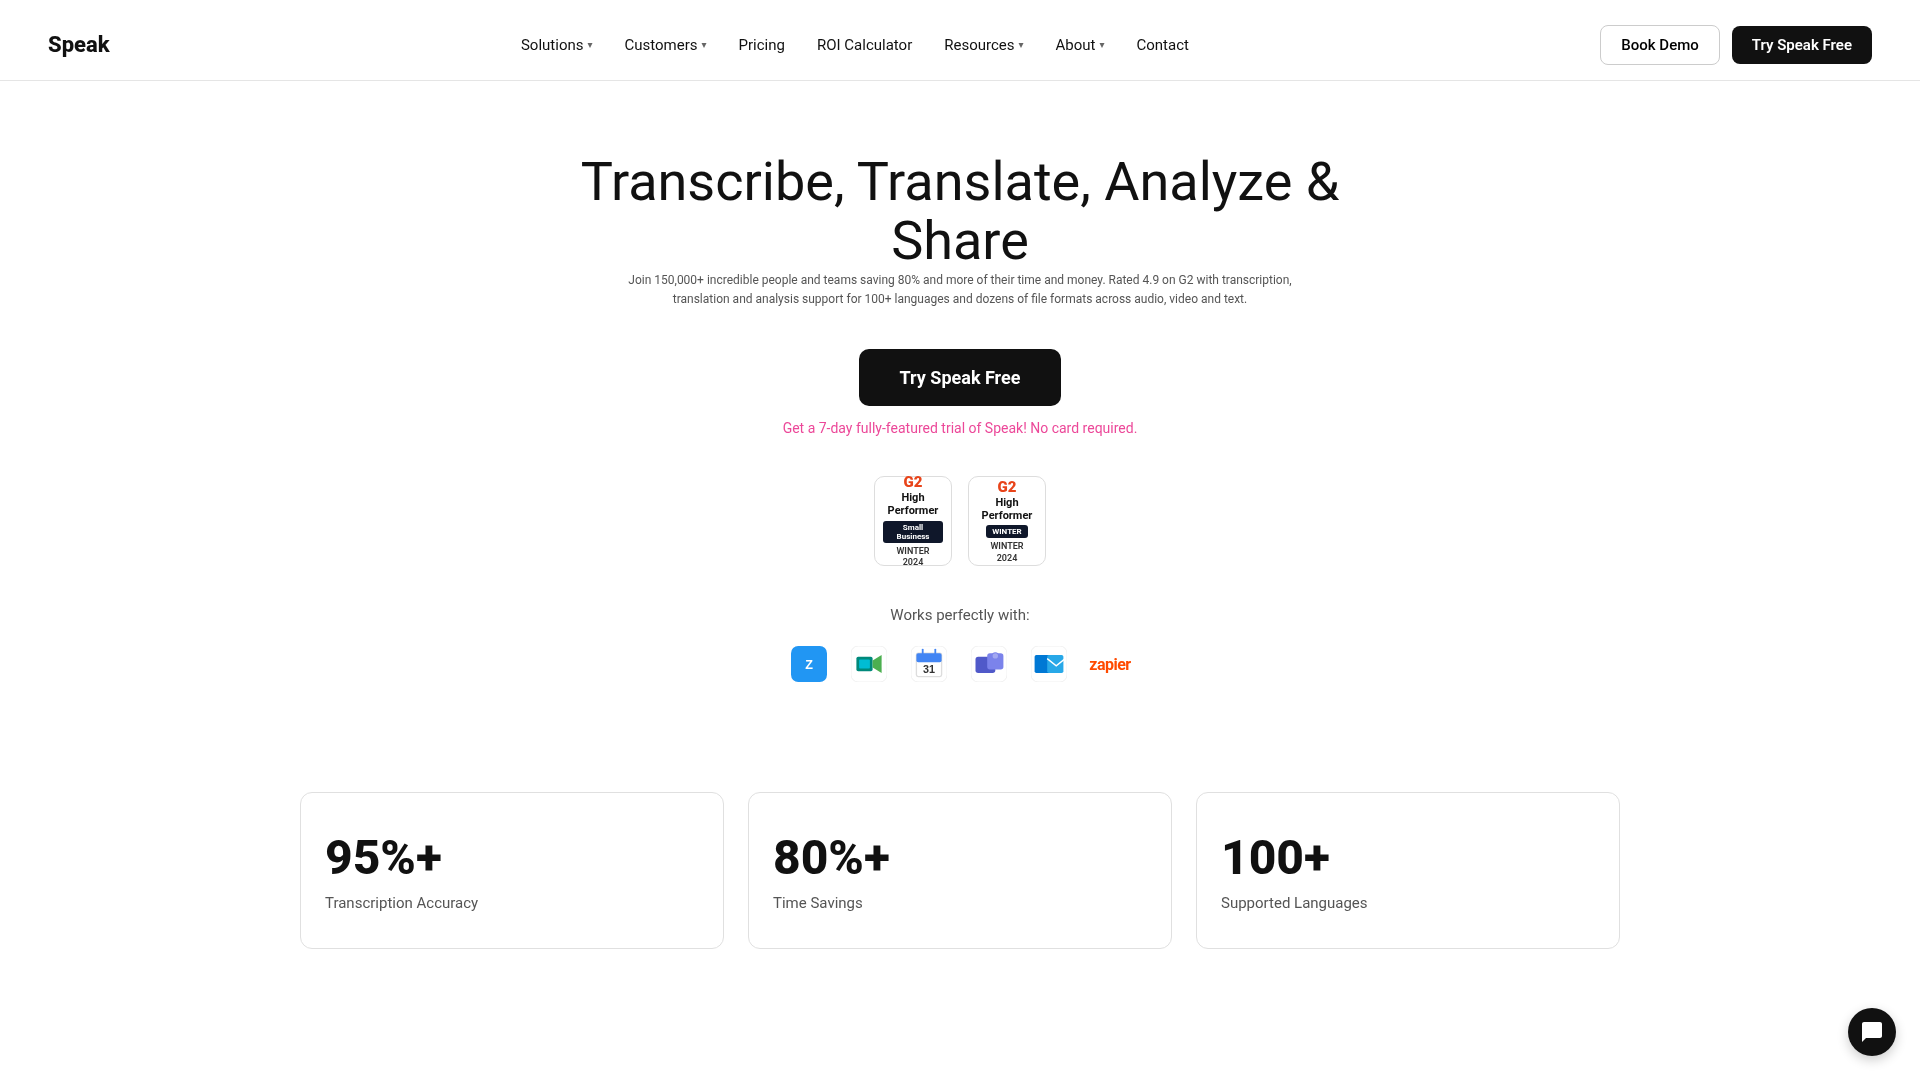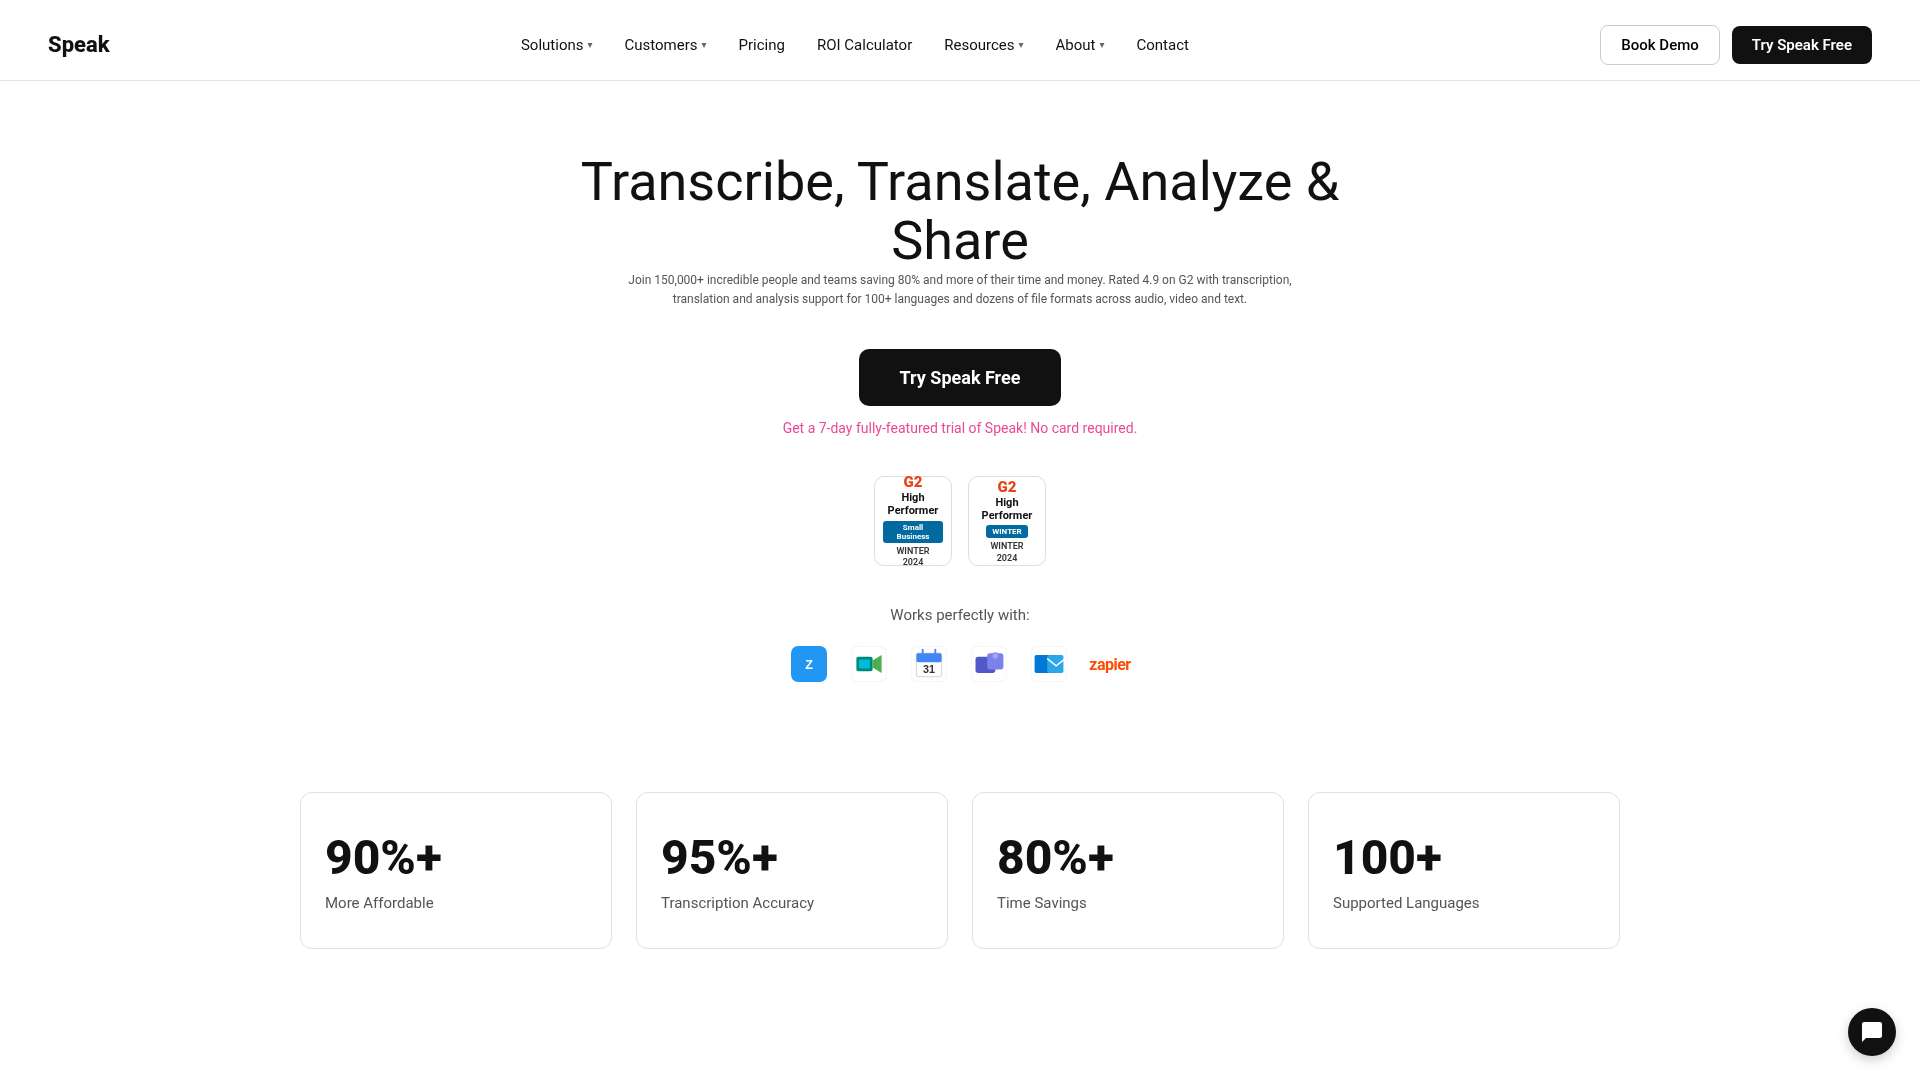--- a/index.html
+++ b/index.html
@@ -43,21 +43,21 @@
 
     
     .badges { display: flex; gap: 16px; margin-bottom: 40px; }
     .badge {
       width: 78px; height: 90px; border: 1.5px solid #ddd; border-radius: 10px;
       display: flex; flex-direction: column; align-items: center; justify-content: center;
       padding: 8px; position: relative;
     }
     .badge-title { font-size: 11px; font-weight: 700; text-align: center; line-height: 1.2; }
     .badge-ribbon {
-      background: #0369a1; color: #fff; font-size: 8px; font-weight: 700;
+      background: #0f172a; color: #fff; font-size: 8px; font-weight: 700;
       padding: 2px 6px; border-radius: 3px; margin: 3px 0; text-align: center;
     }
     .badge-season { font-size: 9px; font-weight: 600; color: #333; text-align: center; line-height: 1.3; }
     .g2-logo-text { font-weight: 900; font-size: 15px; color: #e8441a; }
 
     
     .works-with { font-size: 15px; color: #555; margin-bottom: 20px; }
     .integration-icons { display: flex; gap: 20px; align-items: center; margin-bottom: 60px; }
     .int-icon {
       width: 40px; height: 40px; border-radius: 8px;
@@ -198,24 +198,20 @@
     </div>
 
     <div class="int-icon" style="width:auto;">
       <span class="zapier-text">zapier</span>
     </div>
   </div>
 </section>
 
 <section class="stats">
   <div class="stat-card">
-    <span class="stat-number">90%+</span>
-    <span class="stat-label">More Affordable</span>
-  </div>
-  <div class="stat-card">
     <span class="stat-number">95%+</span>
     <span class="stat-label">Transcription Accuracy</span>
   </div>
   <div class="stat-card">
     <span class="stat-number">80%+</span>
     <span class="stat-label">Time Savings</span>
   </div>
   <div class="stat-card">
     <span class="stat-number">100+</span>
     <span class="stat-label">Supported Languages</span>

